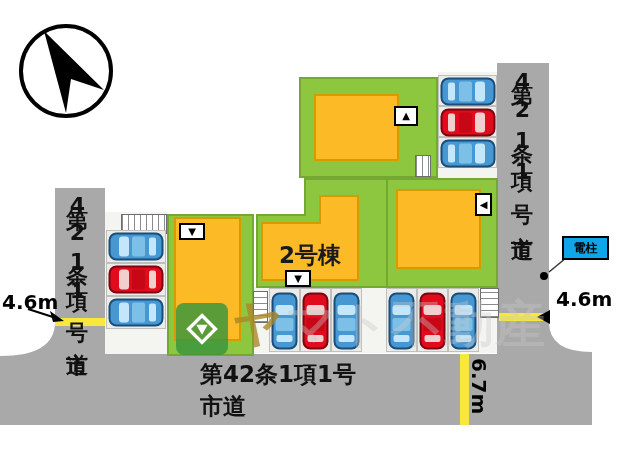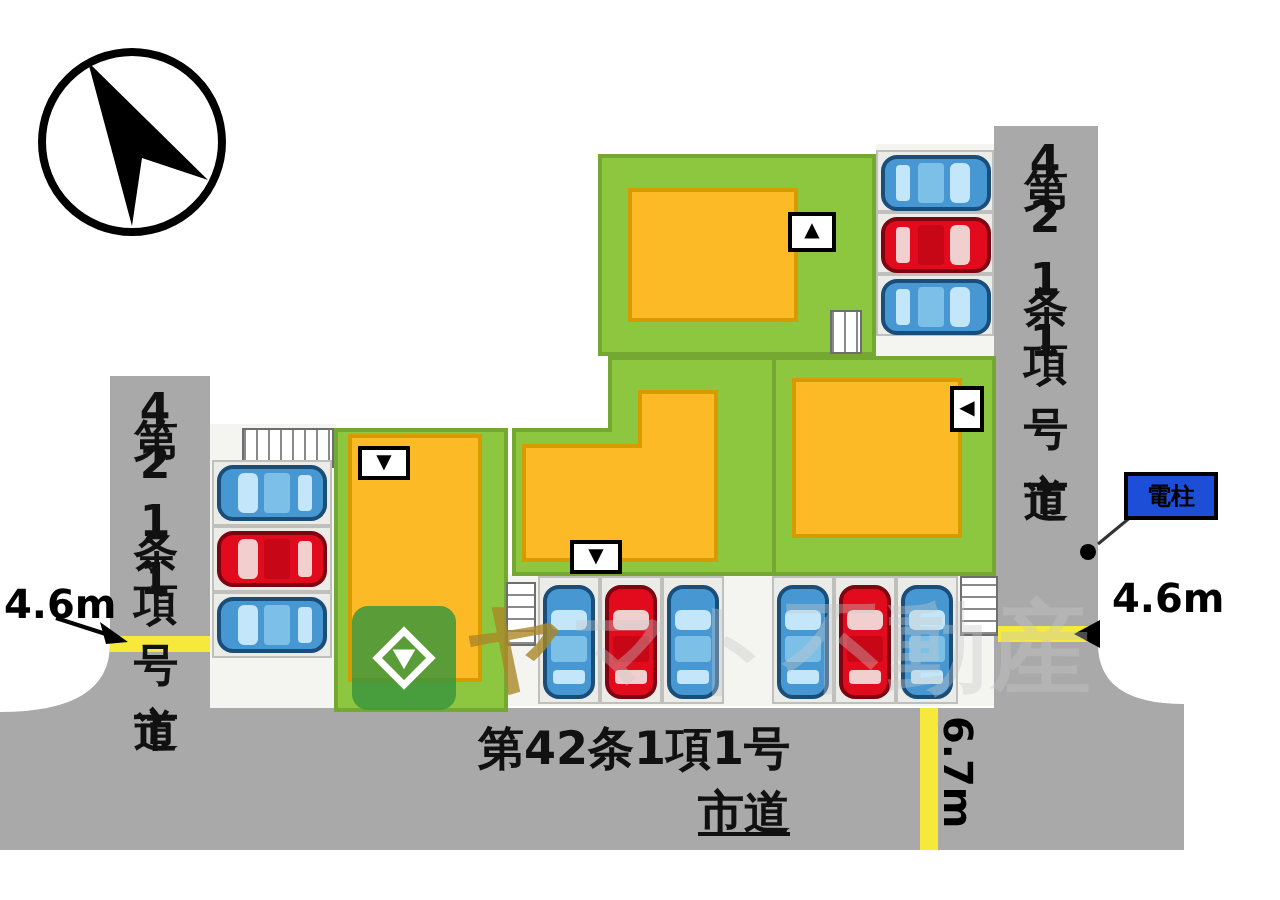--- a/index.html
+++ b/index.html
@@ -5,36 +5,36 @@
   html,body{margin:0;padding:0;}
   body{font-family:"DejaVu Sans",sans-serif;background:#fff;}
   .stage{position:relative;width:640px;height:450px;background:#ffffff;overflow:hidden;}
   .abs{position:absolute;}
   svg{display:block;}
   .vroad{
     position:absolute;writing-mode:vertical-rl;text-orientation:upright;
     font-weight:700;font-size:22px;line-height:1;color:#111;letter-spacing:2px;
     white-space:pre;
   }
-  .hroad{position:absolute;font-weight:700;font-size:23px;color:#111;text-align:right;}
+  .hroad{position:absolute;font-weight:700;font-size:23px;color:#111;text-align:left;}
   .dim{position:absolute;font-weight:700;font-size:20px;color:#000;}
   .dim-rot{transform:rotate(90deg);transform-origin:0 0;}
   .bldg-label{position:absolute;font-weight:700;font-size:23px;color:#1a1a1a;text-align:center;white-space:nowrap;}
   .marker{
     position:absolute;background:#fff;border:2px solid #000;box-sizing:border-box;
     display:flex;align-items:center;justify-content:center;font-size:10px;color:#000;line-height:1;
   }
   .hatch{position:absolute;background:#fff;border:1px solid #6e6e6e;box-sizing:border-box;}
   .hatch.v{background-image:repeating-linear-gradient(90deg,#8a8a8a 0 1px,transparent 1px 6px);}
   .hatch.h{background-image:repeating-linear-gradient(0deg,#8a8a8a 0 1px,transparent 1px 6px);}
   .parking{position:absolute;background:#f4f4f1;}
   .space{position:absolute;background:#ebebe8;border:1px solid #bfbfbc;box-sizing:border-box;}
   .car{position:absolute;}
   .pole-box{
-    position:absolute;background:#1d4ed8;border:2px solid #000;box-sizing:border-box;
+    position:absolute;background:#0ea5e9;border:2px solid #000;box-sizing:border-box;
     display:flex;align-items:center;justify-content:center;font-size:12px;font-weight:700;color:#000;
   }
   .wm{position:absolute;pointer-events:none;}
   .wm-logo{
     position:absolute;width:52px;height:52px;border-radius:8px;
     background:rgba(60,150,60,.85);display:flex;align-items:center;justify-content:center;
   }
   .wm-text{position:absolute;font-weight:700;font-size:50px;line-height:1;white-space:nowrap;letter-spacing:2px;}
   .wm-first{color:rgba(170,135,40,.8);}
   .wm-rest{color:rgba(200,200,200,.38);}
@@ -192,38 +192,39 @@
       <div class="car" style="left: 450px; top: 292px;">
         <svg width="27" height="58" viewBox="0 0 27 58">
     <rect x="1.5" y="1.5" width="24" height="55" rx="7" fill="#4797d3" stroke="#1b4d79" stroke-width="2"></rect>
     <rect x="4.5" y="13" width="18" height="10" rx="3" fill="#c3e6fa"></rect>
     <rect x="4.5" y="26" width="18" height="13" rx="2" fill="#7cc0e8"></rect>
     <rect x="5.5" y="43" width="16" height="7" rx="2" fill="#c3e6fa"></rect>
         </svg>
       </div>
     </div>
 
+  <div class="bldg-label" style="left:262px;top:240px;width:96px;">2号棟</div>
 
   <div class="marker" style="left:179px;top:223px;width:26px;height:17px;">
       <span>▼</span>
     </div>
   <div class="marker" style="left:285px;top:270px;width:26px;height:17px;">
       <span>▼</span>
     </div>
   <div class="marker" style="left:475px;top:193px;width:17px;height:23px;">
       <span>◀</span>
     </div>
   <div class="marker" style="left:394px;top:106px;width:24px;height:20px;">
       <span>▲</span>
     </div>
 
   <div class="vroad" style="left:66px;top:191px;">第42条1項1号 市道</div>
   <div class="vroad" style="left:511px;top:66px;letter-spacing:3px;">第42条1項1号 市道</div>
   <div class="hroad" style="left:200px;top:359px;width:195px;">第42条1項1号</div>
-  <div class="hroad" style="left:200px;top:391px;width:195px;text-decoration:underline;">市道</div>
+  <div class="hroad" style="left:200px;top:391px;width:195px;">市道</div>
 
   <div class="dim" style="left:2px;top:290px;">4.6m</div>
   <div class="dim" style="left:556px;top:287px;">4.6m</div>
   <div class="dim dim-rot" style="left:491px;top:358px;">6.7m</div>
 
   <div class="pole-box" style="left:562px;top:236px;width:47px;height:24px;">
     <span>電柱</span>
   </div>
 
   <div class="wm" style="left:168px;top:293px;width:224px;height:72px;">

